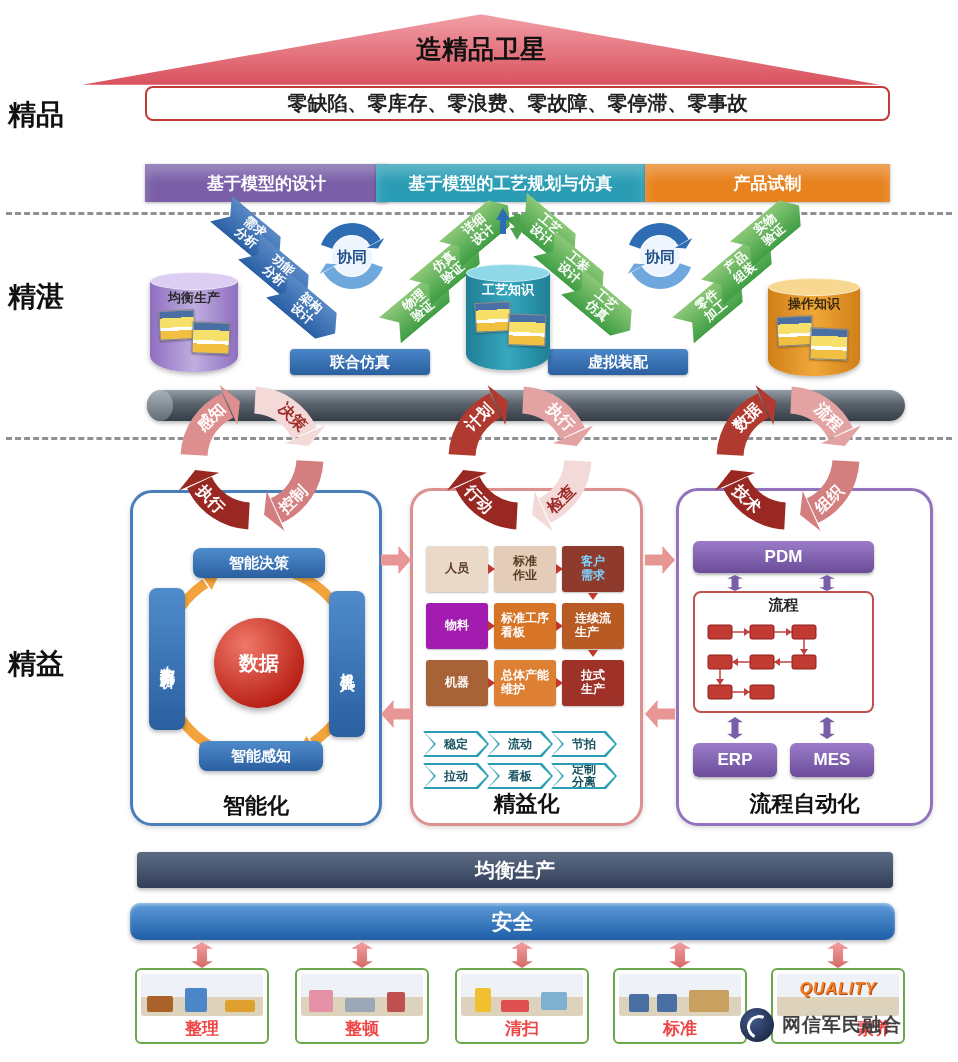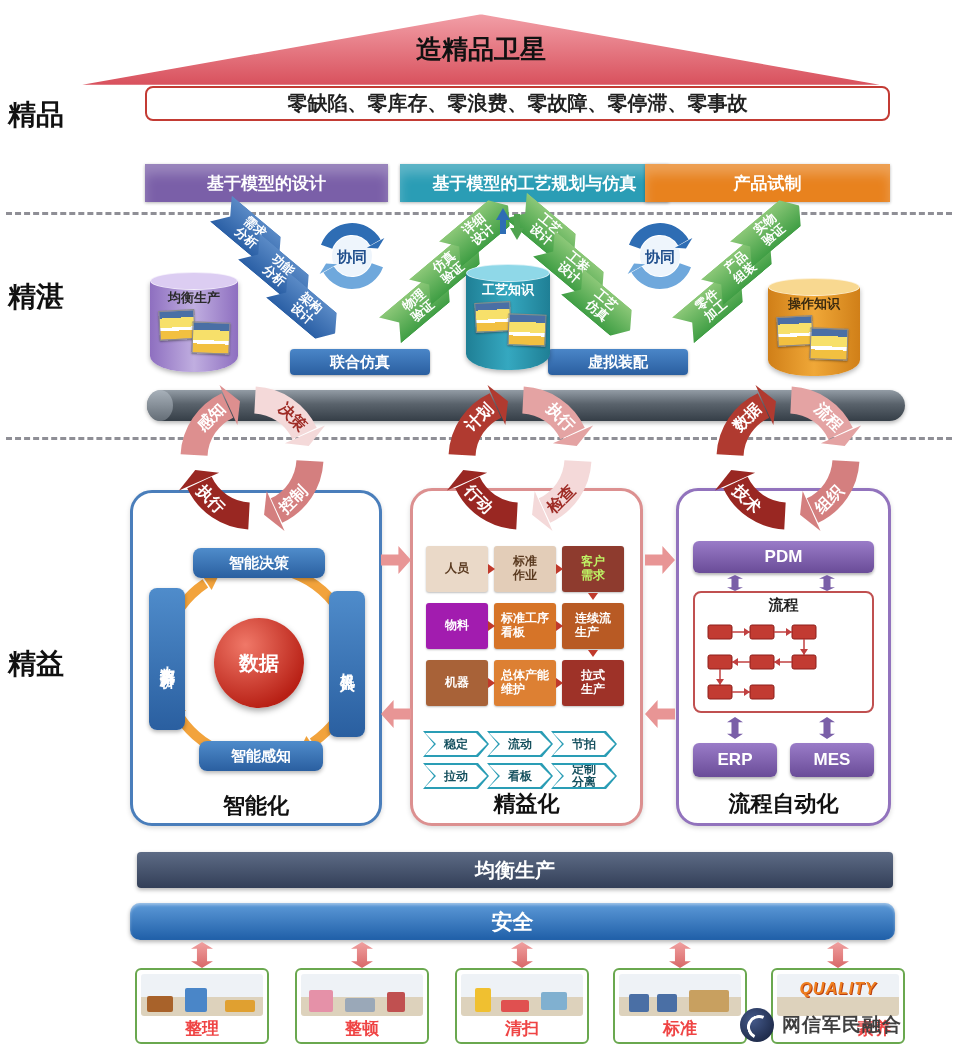--- a/index.html
+++ b/index.html
@@ -24,21 +24,21 @@
           background:linear-gradient(180deg,#a8b1ba,#646d76); }
   .cyl { }
   .cyl .body { position:absolute; left:0; top:9px; right:0; bottom:0; border-radius:0 0 46% 46% / 0 0 16px 16px; box-shadow:0 2px 5px rgba(0,0,0,.3); }
   .cyl .top  { position:absolute; left:0; top:0; width:100%; height:18px; border-radius:50%; border:1px solid rgba(255,255,255,.65); }
   .cyl .lbl  { position:absolute; left:0; right:0; top:17px; text-align:center; font-weight:bold; font-size:13px; }
   .thumb { position:absolute; border:1px solid #8a8a8a; box-shadow:0 1px 2px rgba(0,0,0,.35);
            background:linear-gradient(180deg,#4a6fa5 0 24%, #f7e06a 24% 58%, #fff 58% 70%, #f2c040 70%); }
   .box { background:#fff; border-radius:22px; box-shadow:0 2px 5px rgba(0,0,0,.15); z-index:2; }
   .smart { left:130px; top:490px; width:252px; height:336px; border:3px solid #4a7ebb; }
   .lean  { left:410px; top:488px; width:233px; height:338px; border:3px solid #dc9090; }
-  .flow  { left:676px; top:488px; width:215px; height:338px; border:3px solid #9273bd; }
+  .flow  { left:676px; top:488px; width:257px; height:338px; border:3px solid #9273bd; }
   .bluebar { background:linear-gradient(180deg,#4f8ccb,#2a5fa0); color:#fff; font-weight:bold; font-size:15px; border-radius:8px; box-shadow:0 2px 4px rgba(0,0,0,.3); }
   .vtext { writing-mode:vertical-rl; letter-spacing:2px; }
   .sb-top    { left:60px;  top:55px;  width:132px; height:30px; }
   .sb-left   { left:16px;  top:95px;  width:36px;  height:142px; }
   .sb-right  { left:196px; top:98px;  width:36px;  height:146px; }
   .sb-circle { left:81px;  top:125px; width:90px;  height:90px; border-radius:50%;
                background:radial-gradient(circle at 35% 30%,#f07868,#b82015 75%); color:#fff; font-size:20px; font-weight:bold; box-shadow:0 3px 6px rgba(0,0,0,.35); }
   .sb-bottom { left:66px;  top:248px; width:124px; height:30px; }
   .box-title { left:0; right:0; top:298px; font-size:22px; font-weight:bold; color:#111; text-align:center; position:absolute; }
   .cell { position:absolute; width:62px; height:46px; border-radius:3px; font-size:12px; font-weight:bold; line-height:1.15;
@@ -83,21 +83,21 @@
           <stop offset="1" stop-color="#d8505c"></stop>
       </linearGradient>
     </defs>
     <polygon points="68,86 481,13 894,86" fill="url(#roofG)" stroke="#ffffff" stroke-width="2.5"></polygon>
   </svg>
   <div class="abs roof-title center">造精品卫星</div>
 
   <div class="abs zeros center">零缺陷、零库存、零浪费、零故障、零停滞、零事故</div>
   <div id="mbse-cols">
       <div class="abs mcol center" style="left: 145px; width: 243px; background: linear-gradient(rgb(122, 95, 168), rgb(122, 95, 168)); box-shadow: rgba(255, 255, 255, 0.25) 0px 10px 12px inset, rgba(0, 0, 0, 0.3) 0px 1px 3px;">基于模型的设计</div>
-      <div class="abs mcol center" style="left: 400px; width: 269px; background: linear-gradient(rgb(42, 157, 181), rgb(42, 157, 181)); box-shadow: rgba(255, 255, 255, 0.25) 0px 10px 12px inset, rgba(0, 0, 0, 0.3) 0px 1px 3px;">基于模型的工艺规划与仿真</div>
+      <div class="abs mcol center" style="left: 376px; width: 269px; background: linear-gradient(rgb(42, 157, 181), rgb(42, 157, 181)); box-shadow: rgba(255, 255, 255, 0.25) 0px 10px 12px inset, rgba(0, 0, 0, 0.3) 0px 1px 3px;">基于模型的工艺规划与仿真</div>
       <div class="abs mcol center" style="left: 645px; width: 245px; background: linear-gradient(rgb(232, 130, 30), rgb(232, 130, 30)); box-shadow: rgba(255, 255, 255, 0.25) 0px 10px 12px inset, rgba(0, 0, 0, 0.3) 0px 1px 3px;">产品试制</div>
     </div>
 
   <div class="abs dash" style="top:212px"></div>
   <div class="abs dash" style="top:437px"></div>
   <div class="abs sec-label" style="top:96px">精品</div>
   <div class="abs sec-label" style="top:278px">精湛</div>
   <div class="abs sec-label" style="top:645px">精益</div>
 
   <div id="vmodel">
@@ -191,21 +191,21 @@
     <div class="abs sb-circle center">数据</div>
     <div class="abs bluebar sb-bottom center">智能感知</div>
     <div class="box-title">智能化</div>
   </div>
 
   <div class="abs box lean">
     <div id="lean-grid">
         <div class="cell" style="left: 13px; top: 55px; background: rgb(234, 217, 200); color: rgb(90, 58, 32);">人员</div>
         <div class="cell" style="left: 81px; top: 55px; background: rgb(227, 205, 184); color: rgb(90, 58, 32);">标准
 作业</div>
-        <div class="cell" style="left: 149px; top: 55px; background: rgb(142, 59, 46); color: #bef264;">客户
+        <div class="cell" style="left: 149px; top: 55px; background: rgb(142, 59, 46); color: #7dd3fc;">客户
 需求</div>
         <div class="abs" style="left: 75px; top: 73px; width: 0px; height: 0px; border-left: 7px solid rgb(192, 57, 43); border-top: 5px solid transparent; border-bottom: 5px solid transparent;"></div>
         <div class="abs" style="left: 143px; top: 73px; width: 0px; height: 0px; border-left: 7px solid rgb(192, 57, 43); border-top: 5px solid transparent; border-bottom: 5px solid transparent;"></div>
         <div class="cell" style="left: 13px; top: 112px; background: #a21caf; color: rgb(255, 255, 255);">物料</div>
         <div class="cell" style="left: 81px; top: 112px; background: rgb(214, 116, 40); color: rgb(255, 255, 255);">标准工序
 看板</div>
         <div class="cell" style="left: 149px; top: 112px; background: rgb(184, 90, 36); color: rgb(255, 255, 255);">连续流
 生产</div>
         <div class="abs" style="left: 75px; top: 130px; width: 0px; height: 0px; border-left: 7px solid rgb(192, 57, 43); border-top: 5px solid transparent; border-bottom: 5px solid transparent;"></div>
         <div class="abs" style="left: 143px; top: 130px; width: 0px; height: 0px; border-left: 7px solid rgb(192, 57, 43); border-top: 5px solid transparent; border-bottom: 5px solid transparent;"></div>

